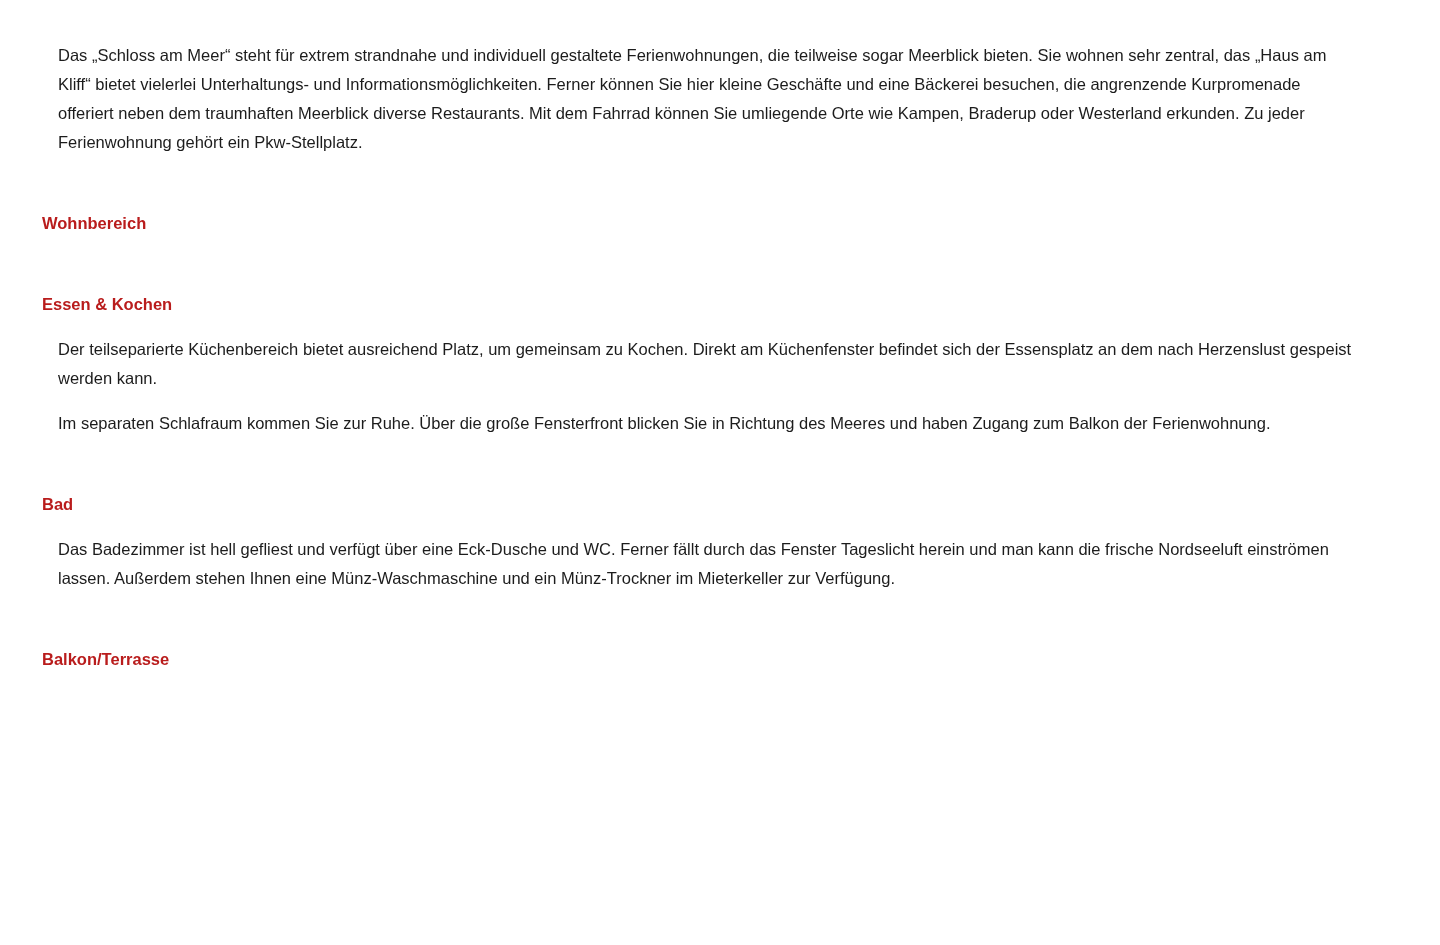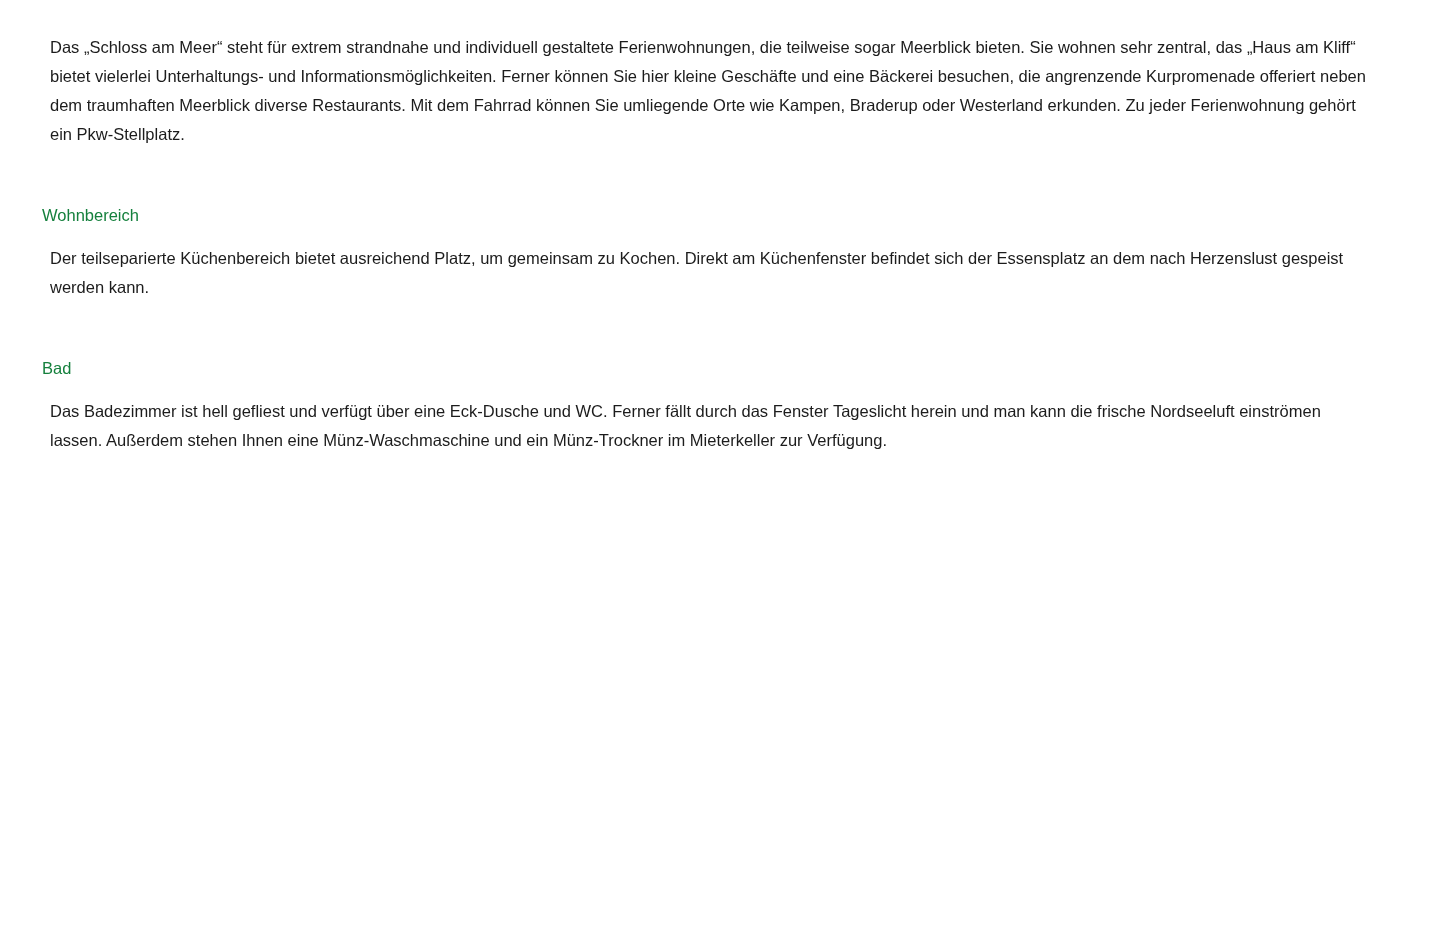--- a/index.html
+++ b/index.html
@@ -14,43 +14,46 @@
     font-family: "Liberation Sans", "DejaVu Sans", sans-serif;
     -webkit-font-smoothing: antialiased;
   }
   .doc {
     box-sizing: border-box;
     padding: 25px 66px 0 42px;
     width: 1440px;
     color: #1c1c1c;
   }
   .body-text {
-    margin: 8px;
+    margin: 16px;
     font-size: 16.5px;
     line-height: 29px;
     max-width: 1330px;
     color: #1c1c1c;
   }
   .heading {
     margin: 52px 0 14px 0;
     font-size: 16.5px;
     line-height: 29px;
-    font-weight: 400;
-    color: #15803d;
+    font-weight: 700;
+    color: #b91c1c;
   }
 </style>
 </head>
 <body>
 
 <div class="doc">
 
   <p class="body-text">Das „Schloss am Meer“ steht für extrem strandnahe und individuell gestaltete Ferienwohnungen, die teilweise sogar Meerblick bieten. Sie wohnen sehr zentral, das „Haus am Kliff“ bietet vielerlei Unterhaltungs- und Informationsmöglichkeiten. Ferner können Sie hier kleine Geschäfte und eine Bäckerei besuchen, die angrenzende Kurpromenade offeriert neben dem traumhaften Meerblick diverse Restaurants. Mit dem Fahrrad können Sie umliegende Orte wie Kampen, Braderup oder Westerland erkunden. Zu jeder Ferienwohnung gehört ein Pkw-Stellplatz.</p>
 
   <p class="heading">Wohnbereich</p>
 
+  <p class="heading">Essen &amp; Kochen</p>
   <p class="body-text">Der teilseparierte Küchenbereich bietet ausreichend Platz, um gemeinsam zu Kochen. Direkt am Küchenfenster befindet sich der Essensplatz an dem nach Herzenslust gespeist werden kann.</p>
 
+  <p class="body-text">Im separaten Schlafraum kommen Sie zur Ruhe. Über die große Fensterfront blicken Sie in Richtung des Meeres und haben Zugang zum Balkon der Ferienwohnung.</p>
 
   <p class="heading">Bad</p>
   <p class="body-text">Das Badezimmer ist hell gefliest und verfügt über eine Eck-Dusche und WC. Ferner fällt durch das Fenster Tageslicht herein und man kann die frische Nordseeluft einströmen lassen. Außerdem stehen Ihnen eine Münz-Waschmaschine und ein Münz-Trockner im Mieterkeller zur Verfügung.</p>
 
+  <p class="heading">Balkon/Terrasse</p>
 
 </div>
 
 </body></html>

